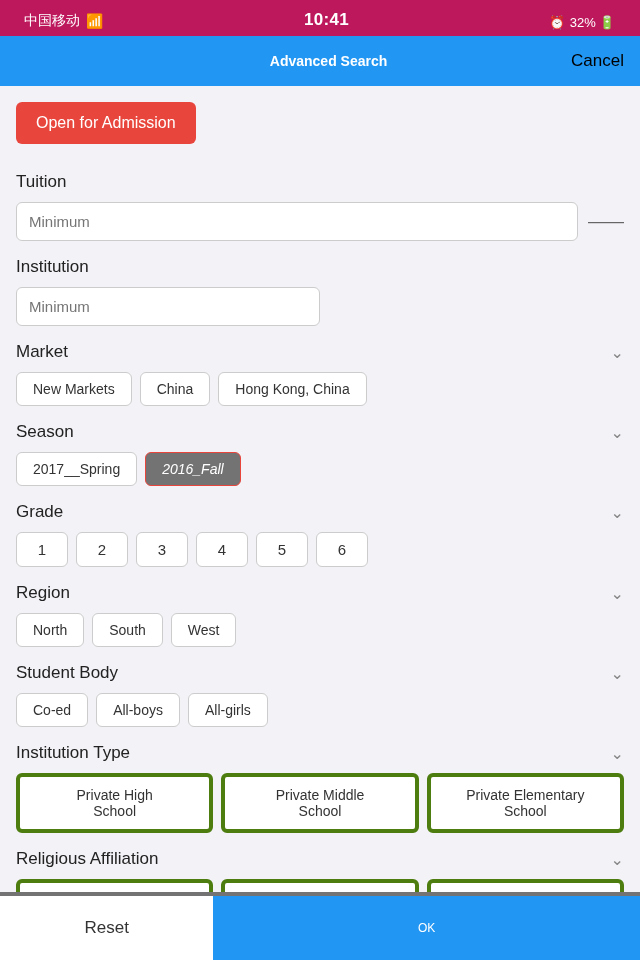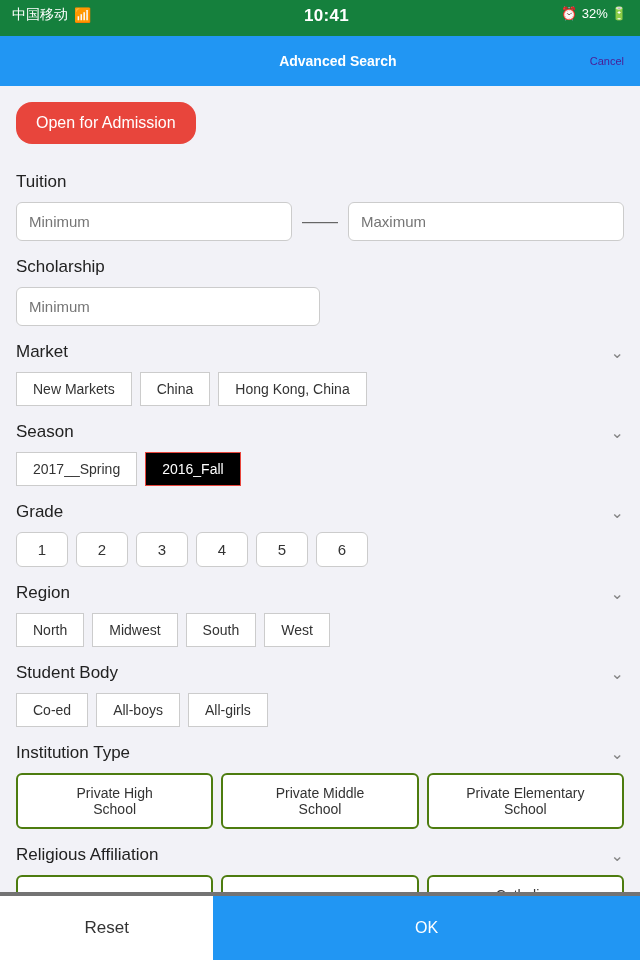--- a/index.html
+++ b/index.html
@@ -7,26 +7,26 @@
     body {
       width: 640px;
       min-height: 960px;
       font-family: -apple-system, 'Helvetica Neue', Arial, sans-serif;
       background: #f2f2f7;
       overflow-x: hidden;
     }
 
     
     .status-bar {
-      background: #15803d;
+      background: #be185d;
       color: white;
       display: flex;
       justify-content: space-between;
-      align-items: flex-start;
-      padding: 6px 12px;
+      align-items: flex-end;
+      padding: 6px 24px;
       font-size: 14px;
       font-weight: 500;
       height: 36px;
     }
     .status-bar-left { display: flex; align-items: center; gap: 6px; }
     .status-bar-center { font-size: 17px; font-weight: 600; letter-spacing: 0.3px; }
     .status-bar-right { display: flex; align-items: center; gap: 4px; font-size: 13px; }
 
     
     .nav-bar {
@@ -37,40 +37,40 @@
       align-items: center;
       padding: 0 16px;
       height: 50px;
     }
     .nav-title {
       font-size: 14px;
       font-weight: 600;
       color: white;
     }
     .nav-cancel {
-      font-size: 11px;
-      color: #4c1d95;
+      font-size: 17px;
+      color: #000000;
       background: none;
       border: none;
       cursor: pointer;
     }
 
     
     .content {
       background: #f2f2f7;
       padding: 16px;
       padding-bottom: 80px;
     }
 
     
     .admission-btn {
       background: #e8453c;
       color: white;
       border: none;
-      border-radius: 16px;
+      border-radius: 6px;
       padding: 12px 20px;
       font-size: 16px;
       font-weight: 500;
       cursor: pointer;
       margin-bottom: 20px;
       display: inline-block;
     }
 
     
     .section-header {
@@ -126,50 +126,51 @@
 
     
     .tag-group {
       display: flex;
       flex-wrap: wrap;
       gap: 8px;
       margin-bottom: 16px;
     }
     .tag {
       border: 1px solid #ccc;
-      border-radius: 0;
+      border-radius: 6px;
       padding: 8px 16px;
       font-size: 14px;
       color: #333;
       background: white;
       cursor: pointer;
       white-space: nowrap;
     }
     .tag.active {
-      background: #000000;
+      background: #737373;
       border-color: #e8453c;
       color: white;
+      font-style: italic;
     }
 
     
     .grade-tag {
       border: 1px solid #ccc;
       border-radius: 6px;
       padding: 8px 18px;
       font-size: 15px;
       color: #333;
       background: white;
       cursor: pointer;
       min-width: 52px;
       text-align: center;
     }
 
     
     .tag-multi {
-      border: 2px solid #4d7c0f;
+      border: 4px solid #4d7c0f;
       border-radius: 6px;
       padding: 10px 16px;
       font-size: 14px;
       color: #333;
       background: white;
       cursor: pointer;
       text-align: center;
       flex: 1;
       min-width: 130px;
     }
@@ -191,21 +192,21 @@
       border: none;
       font-size: 17px;
       color: #333;
       cursor: pointer;
       font-weight: 400;
     }
     .ok-btn {
       flex: 2;
       background: #2196F3;
       border: none;
-      font-size: 16px;
+      font-size: 12px;
       color: white;
       cursor: pointer;
       font-weight: 500;
     }
   </style>
 </head>
 <body>
 
 <div class="status-bar">
   <div class="status-bar-left">
@@ -231,26 +232,25 @@
   
   <button class="admission-btn">Open for Admission</button>
 
   
   <div class="section-header">
     <span class="section-label">Tuition</span>
   </div>
   <div class="tuition-row">
     <input class="tuition-input" type="text" placeholder="Minimum" style="">
     <span class="tuition-dash">——</span>
-    <input class="tuition-input" type="text" placeholder="Maximum" style="">
-  </div>
-
-  
-  <div class="section-header">
-    <span class="section-label">Scholarship</span>
+  </div>
+
+  
+  <div class="section-header">
+    <span class="section-label">Institution</span>
   </div>
   <input class="scholarship-input" type="text" placeholder="Minimum" style="">
 
   
   <div class="section-header">
     <span class="section-label">Market</span>
     <span class="chevron">⌄</span>
   </div>
   <div class="tag-group">
     <button class="tag">New Markets</button>
@@ -282,21 +282,20 @@
     <button class="grade-tag">6</button>
   </div>
 
   
   <div class="section-header">
     <span class="section-label">Region</span>
     <span class="chevron">⌄</span>
   </div>
   <div class="tag-group">
     <button class="tag">North</button>
-    <button class="tag">Midwest</button>
     <button class="tag">South</button>
     <button class="tag">West</button>
   </div>
 
   
   <div class="section-header">
     <span class="section-label">Student Body</span>
     <span class="chevron">⌄</span>
   </div>
   <div class="tag-group">

